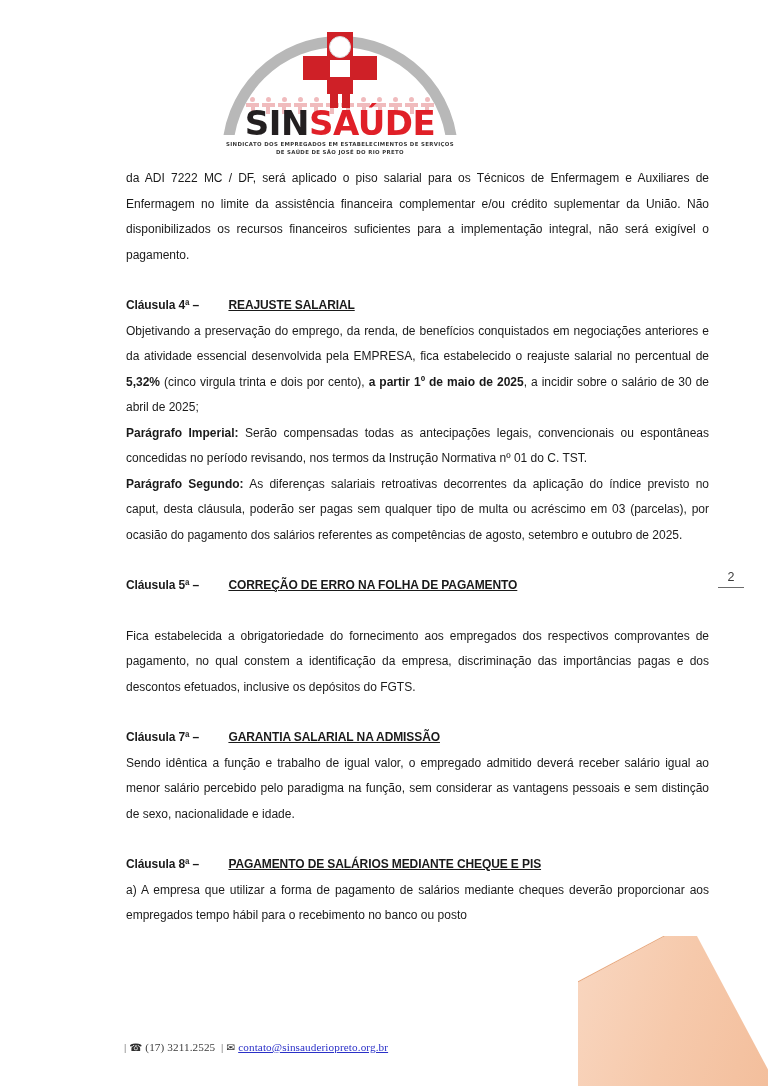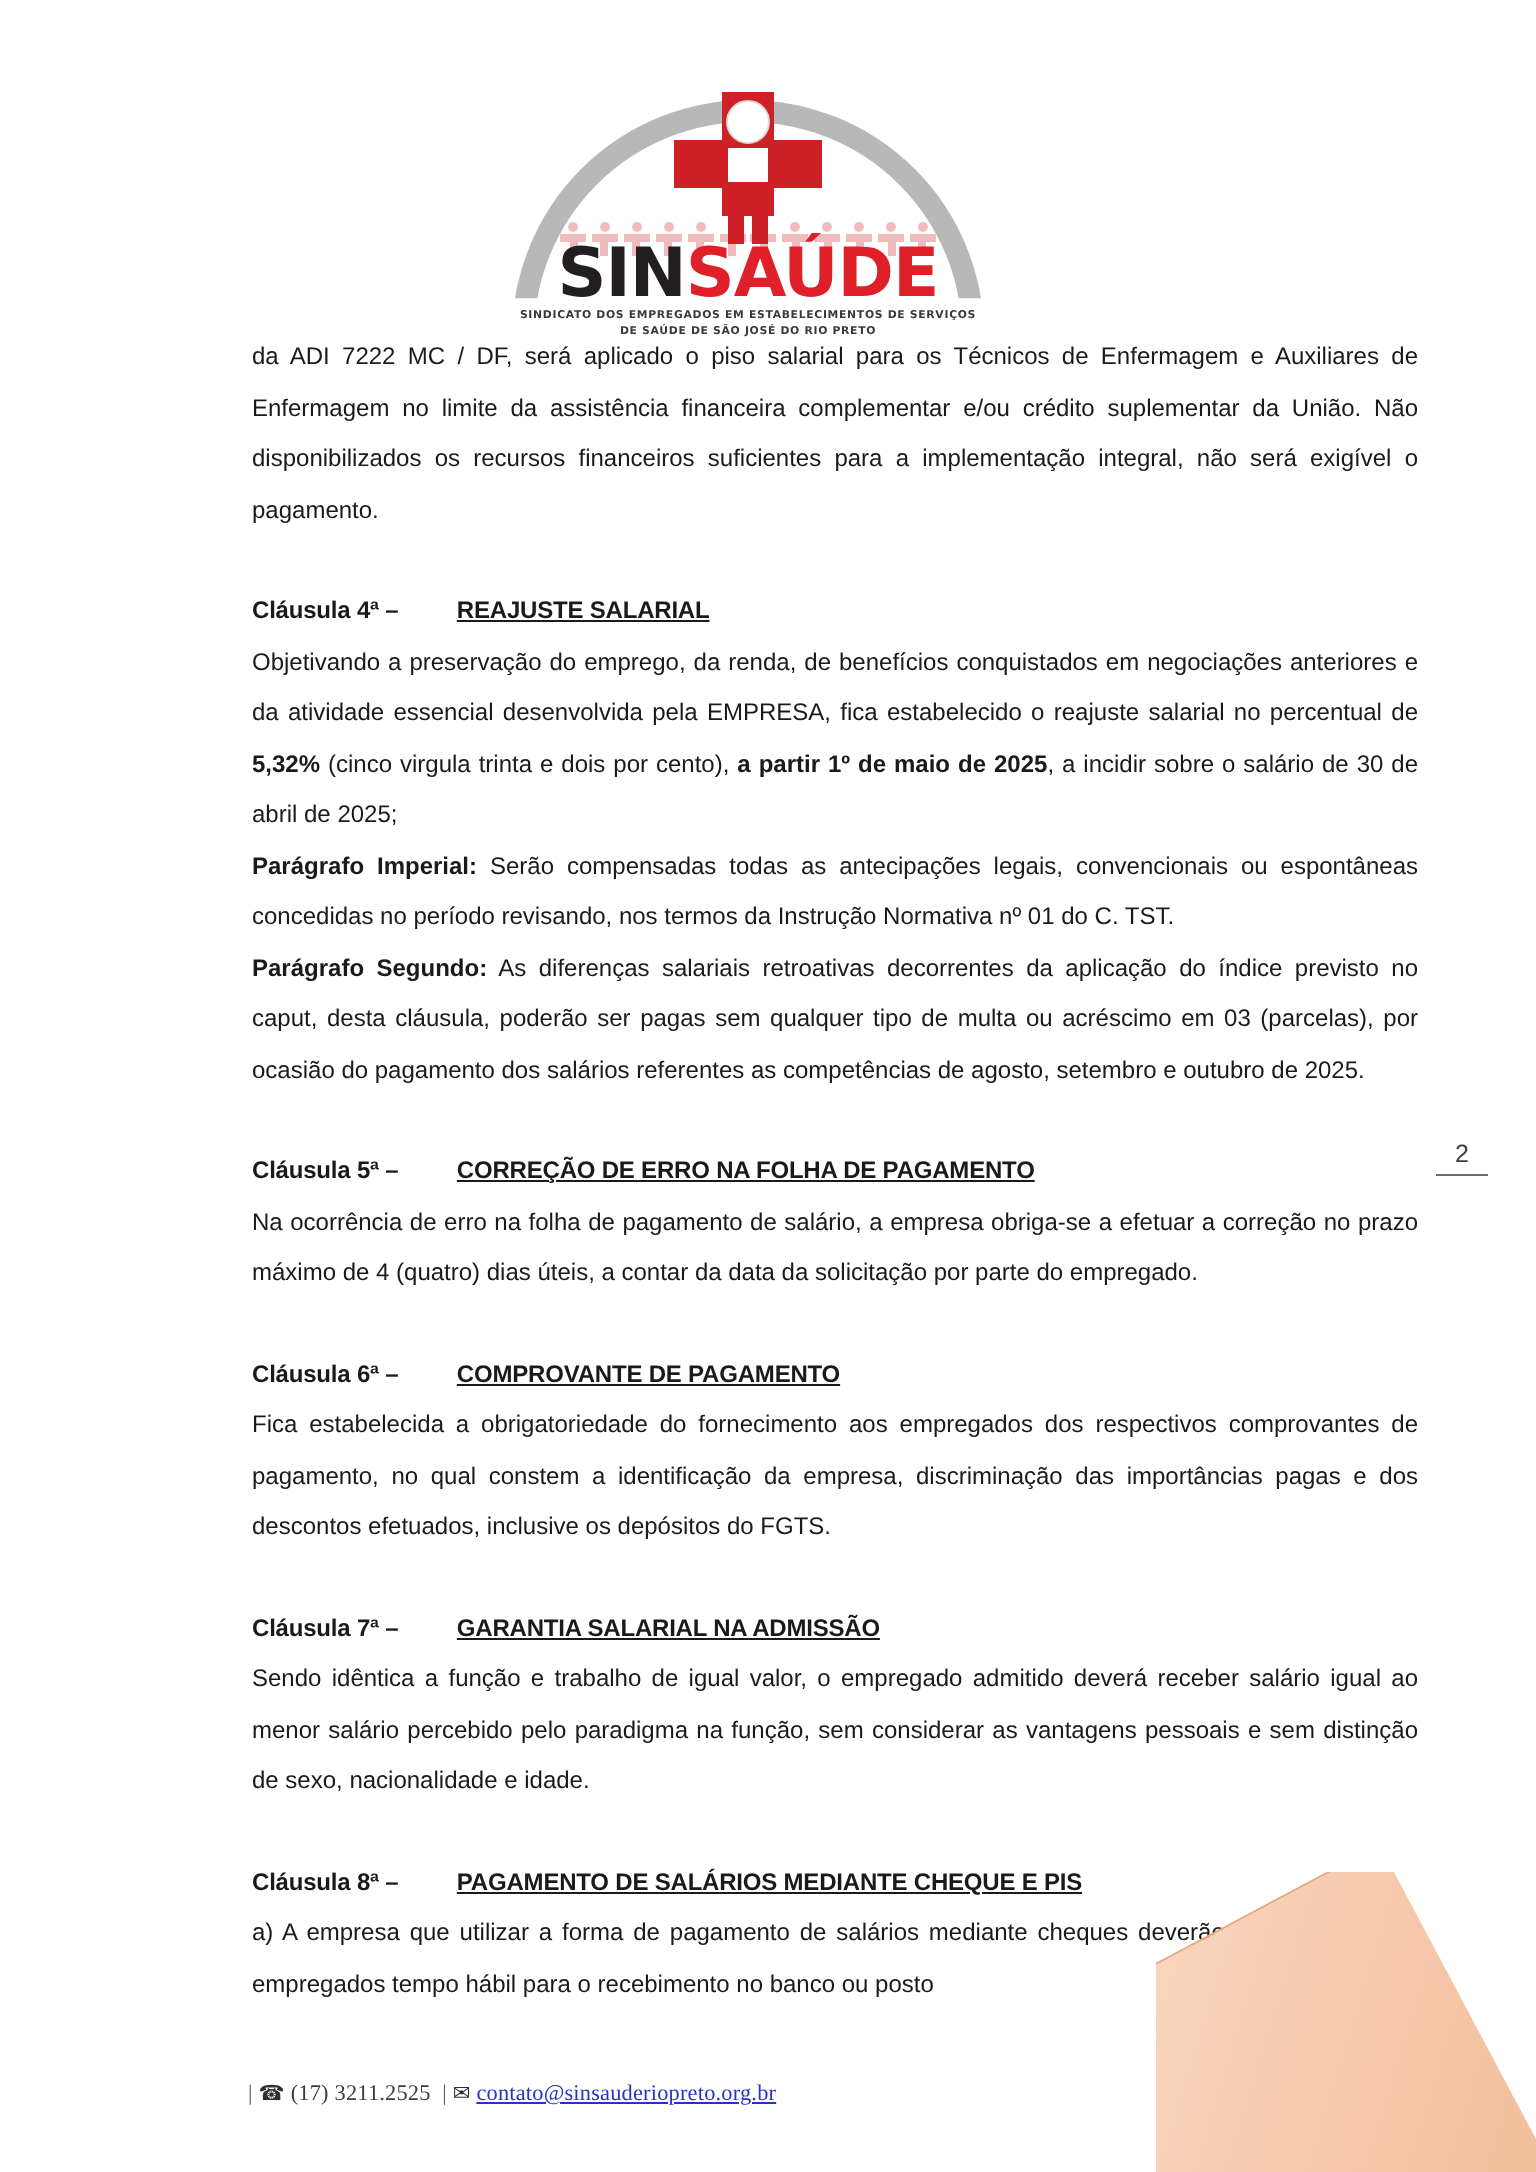--- a/index.html
+++ b/index.html
@@ -45,25 +45,24 @@
     width: 300px;
     height: 230px;
     border-top: 1px solid #e8a97f;
     transform: rotate(-28deg);
     transform-origin: 100% 100%;
   }
 
   
   #header {
     position: absolute;
-    top: 40px;
+    top: 26px;
     left: 0;
     width: 680px;
     height: 120px;
-    padding-left: 34px;
   }
   #logo {
     position: relative;
     width: 300px;
     height: 118px;
     margin: 0 auto;
   }
   #logo-arc {
     position: absolute;
     left: 32px;
@@ -377,23 +376,21 @@
 
   <div id="content">
       <p>da ADI 7222 MC / DF, será aplicado o piso salarial para os Técnicos de Enfermagem e Auxiliares de Enfermagem no limite da assistência financeira complementar e/ou crédito suplementar da União. Não disponibilizados os recursos financeiros suficientes para a implementação integral, não será exigível o pagamento.</p>
       <div class="spacer"></div>
       <p class="clause-head"><span>Cláusula 4ª – </span><span class="title">REAJUSTE SALARIAL</span></p>
       <p><span>Objetivando a preservação do emprego, da renda, de benefícios conquistados em negociações anteriores e da atividade essencial desenvolvida pela EMPRESA, fica estabelecido o reajuste salarial no percentual de </span><b>5,32%</b><span> (cinco virgula trinta e dois por cento), </span><b>a partir 1º de maio de 2025</b><span>, a incidir sobre o salário de 30 de abril de 2025;</span></p>
       <p><b>Parágrafo Imperial:</b><span> Serão compensadas todas as antecipações legais, convencionais ou espontâneas concedidas no período revisando, nos termos da Instrução Normativa nº 01 do C. TST.</span></p>
       <p><b>Parágrafo Segundo:</b><span> As diferenças salariais retroativas decorrentes da aplicação do índice previsto no caput, desta cláusula, poderão ser pagas sem qualquer tipo de multa ou acréscimo em 03 (parcelas), por ocasião do pagamento dos salários referentes as competências de agosto, setembro e outubro de 2025.</span></p>
       <div class="spacer"></div>
       <p class="clause-head"><span>Cláusula 5ª – </span><span class="title">CORREÇÃO DE ERRO NA FOLHA DE PAGAMENTO</span></p>
-      <p><span>Na ocorrência de erro na folha de pagamento de salário, a empresa obriga-se a efetuar a correção no prazo máximo de 4 (quatro) dias úteis, a contar da data da solicitação por parte do empregado.</span></p>
       <div class="spacer"></div>
-      <p class="clause-head"><span>Cláusula 6ª – </span><span class="title">COMPROVANTE DE PAGAMENTO</span></p>
       <p><span>Fica estabelecida a obrigatoriedade do fornecimento aos empregados dos respectivos comprovantes de pagamento, no qual constem a identificação da empresa, discriminação das importâncias pagas e dos descontos efetuados, inclusive os depósitos do FGTS.</span></p>
       <div class="spacer"></div>
       <p class="clause-head"><span>Cláusula 7ª – </span><span class="title">GARANTIA SALARIAL NA ADMISSÃO</span></p>
       <p><span>Sendo idêntica a função e trabalho de igual valor, o empregado admitido deverá receber salário igual ao menor salário percebido pelo paradigma na função, sem considerar as vantagens pessoais e sem distinção de sexo, nacionalidade e idade.</span></p>
       <div class="spacer"></div>
       <p class="clause-head"><span>Cláusula 8ª – </span><span class="title">PAGAMENTO DE SALÁRIOS MEDIANTE CHEQUE E PIS</span></p>
       <p><span>a) A empresa que utilizar a forma de pagamento de salários mediante cheques deverão proporcionar aos empregados tempo hábil para o recebimento no banco ou posto</span></p>
     </div>
 
   <div id="footer">

